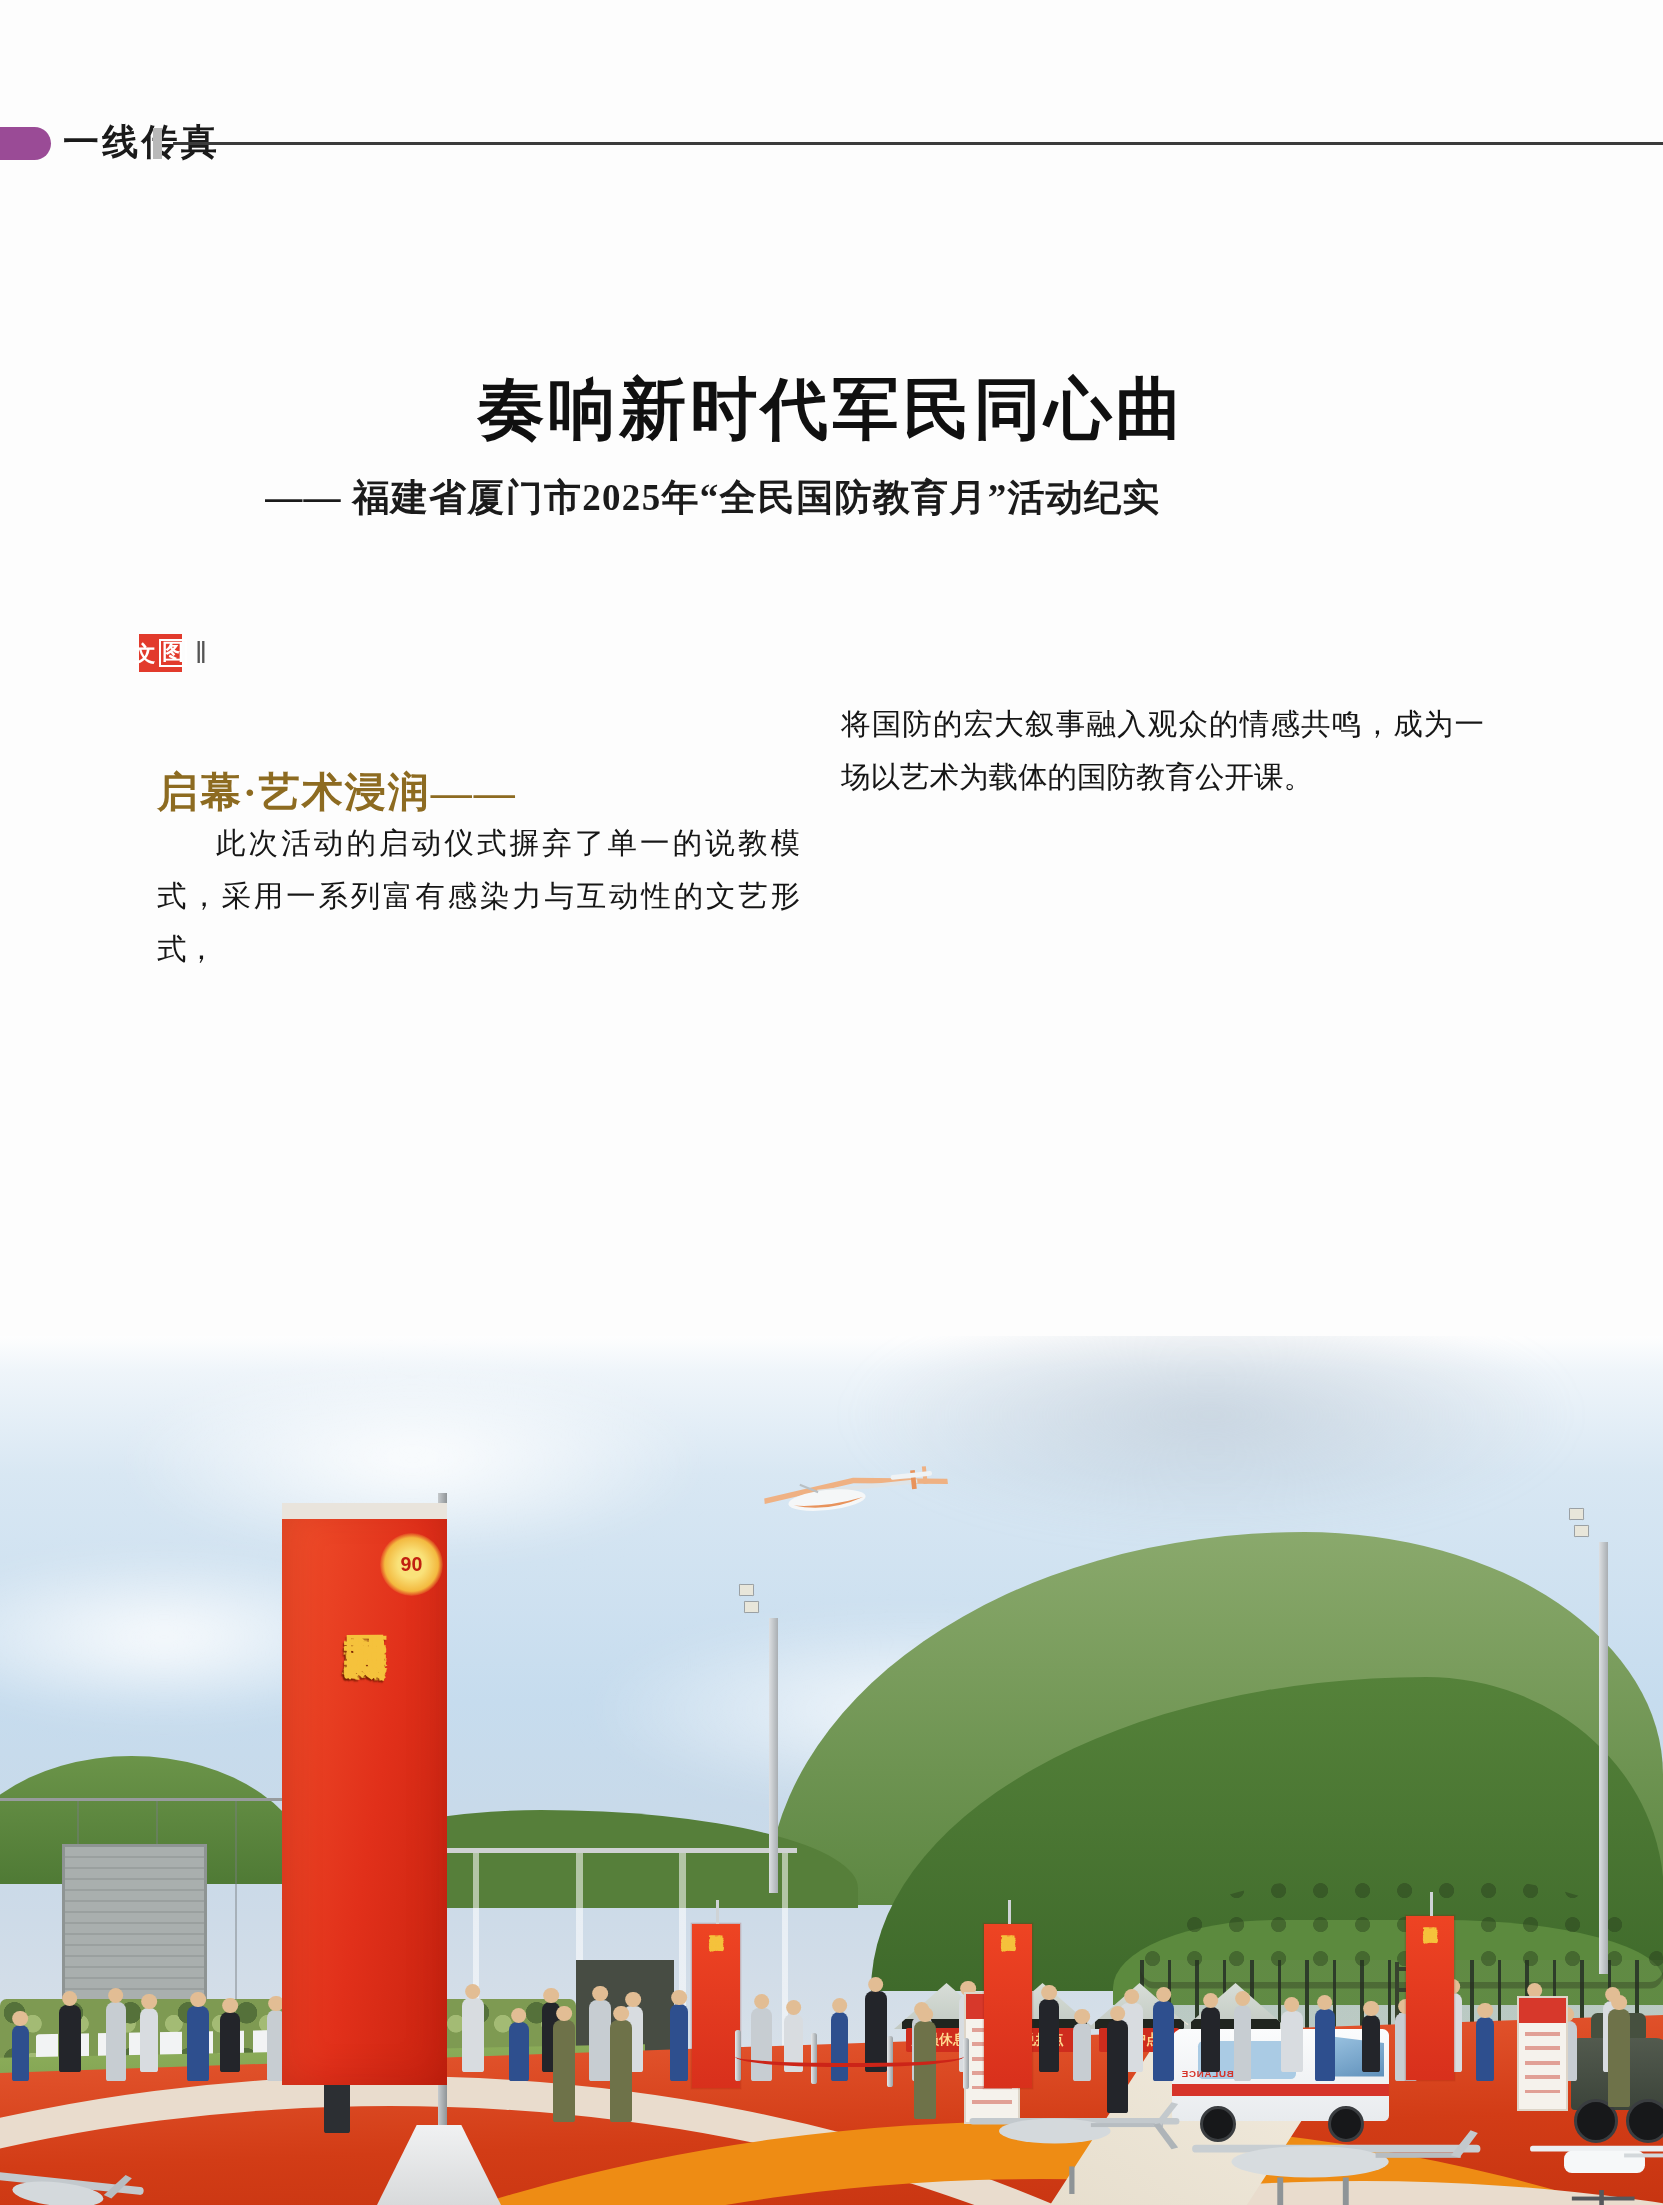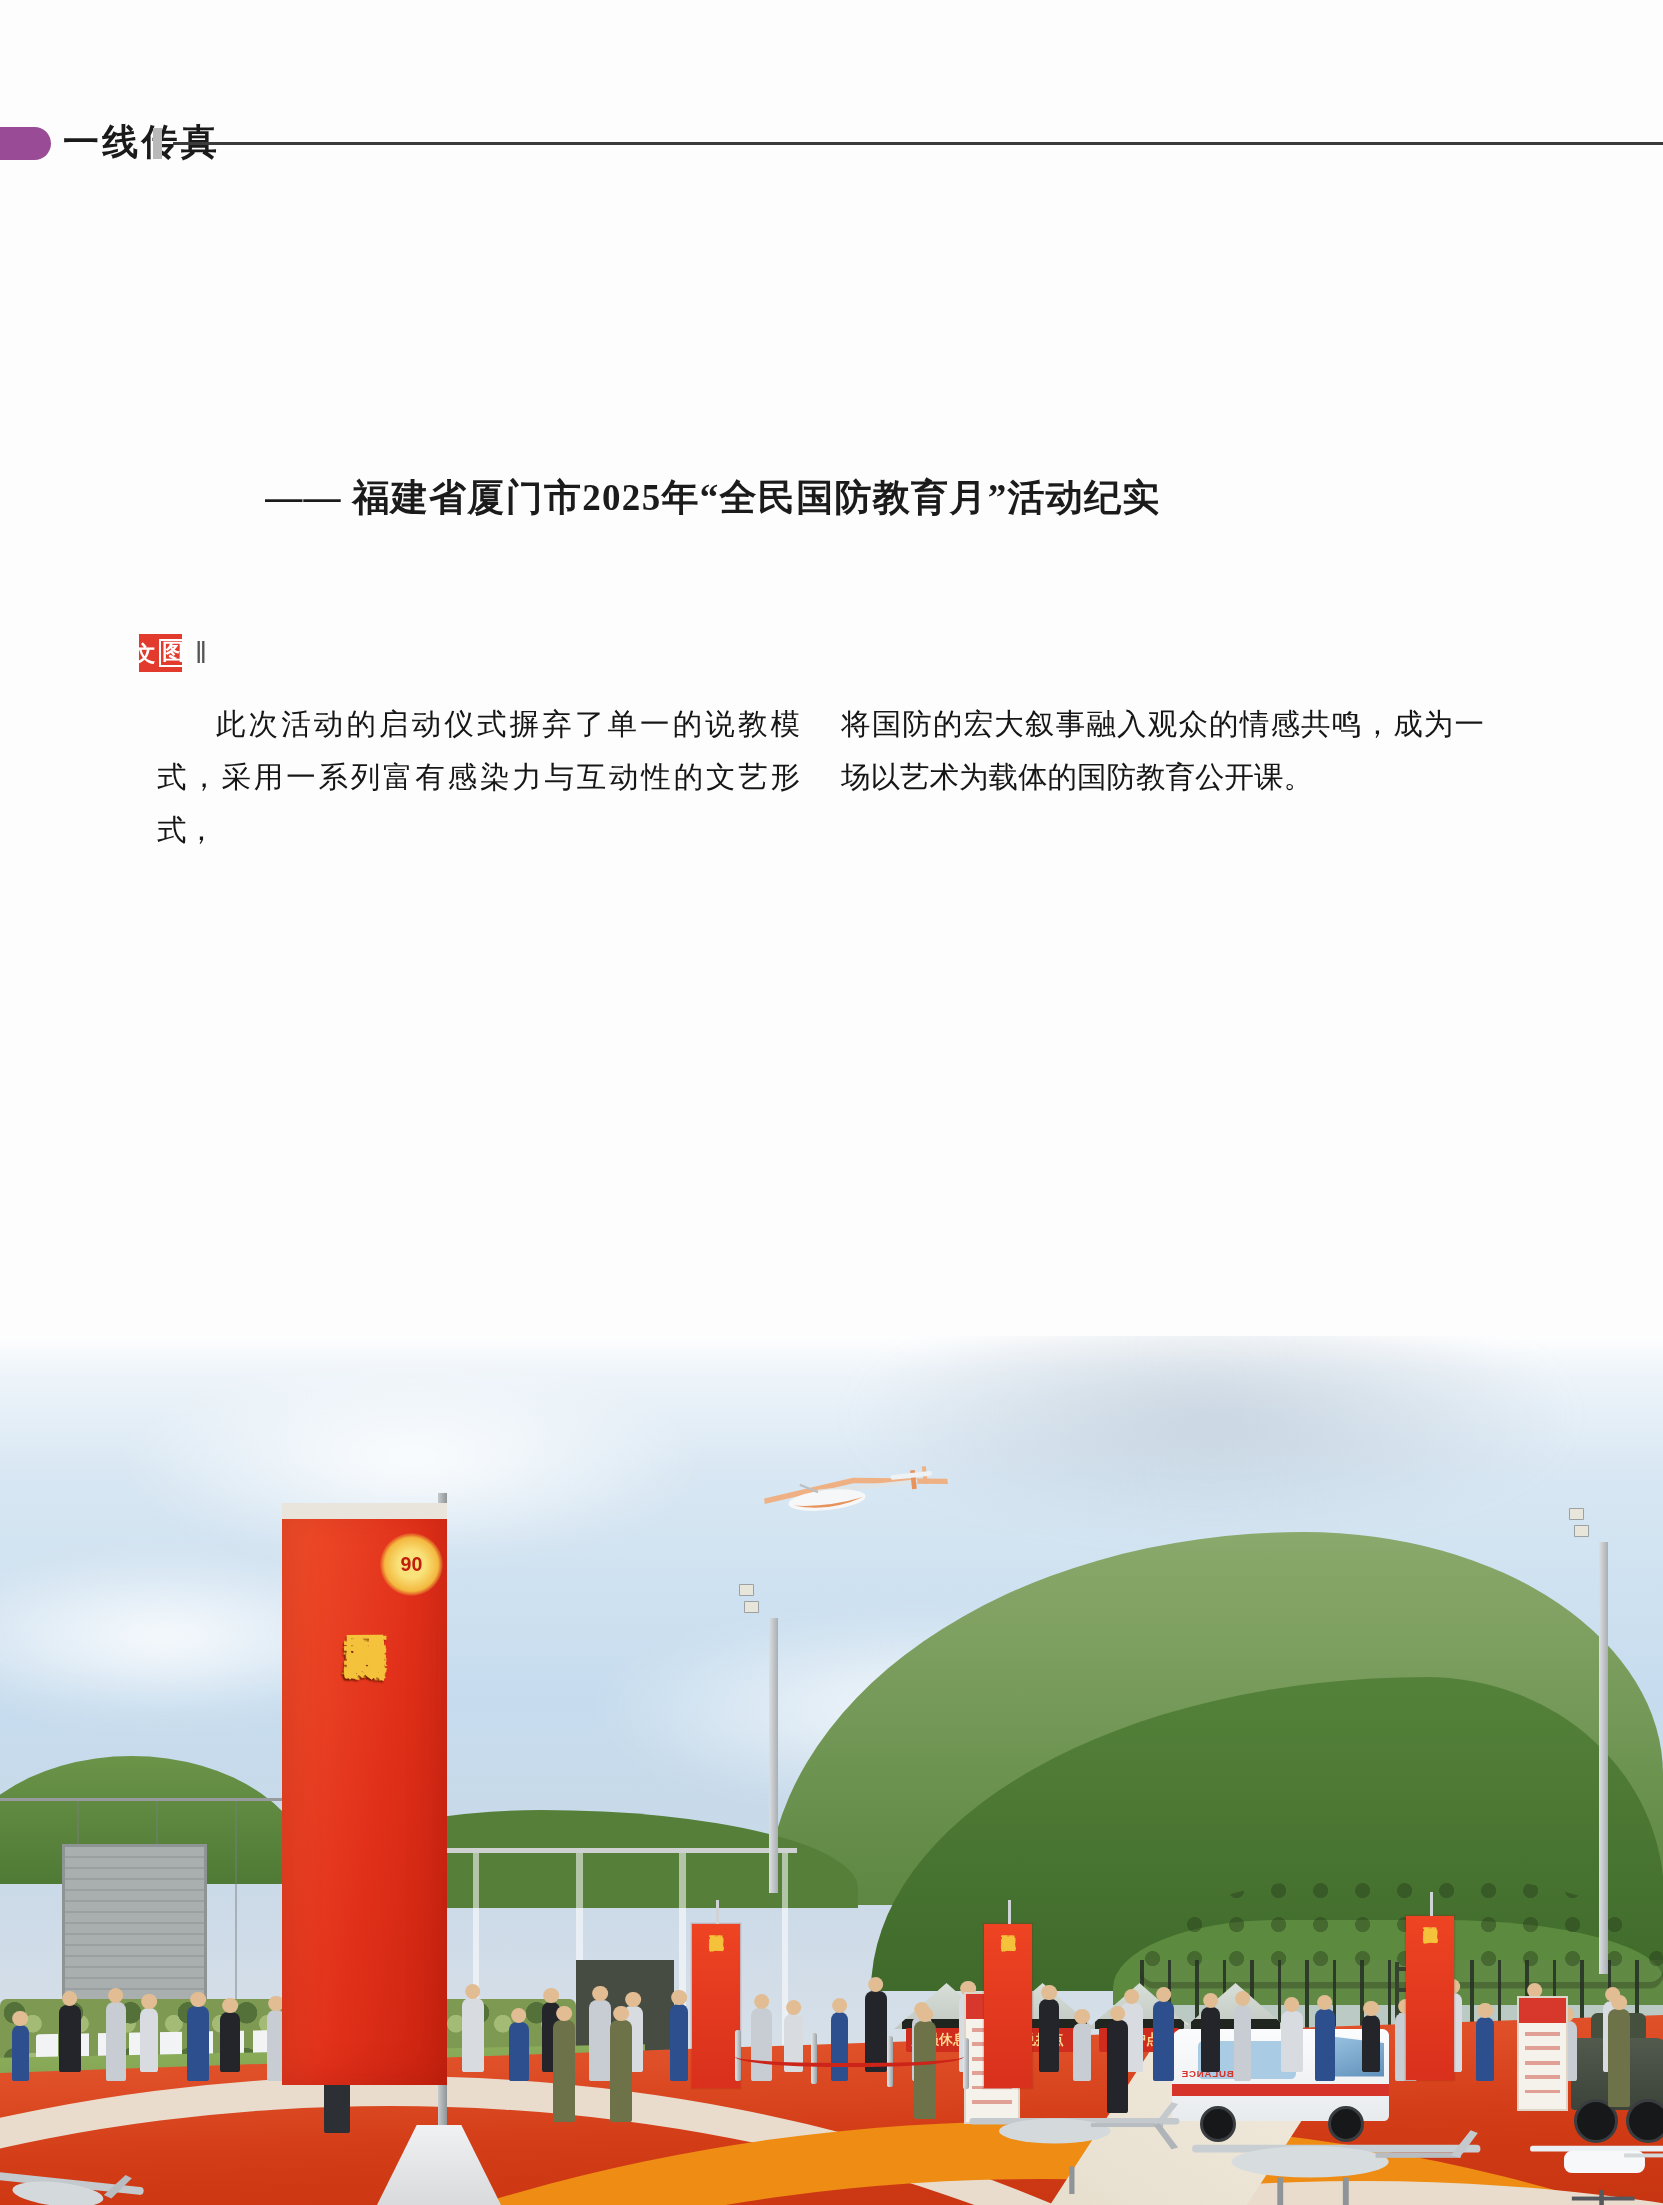--- a/index.html
+++ b/index.html
@@ -176,31 +176,33 @@
 </head>
 <body>
 
 <div class="page">
 
   <div class="kicker-tab"></div>
   <div class="kicker-text">一线传真</div>
   <div class="kicker-bar"></div>
   <div class="kicker-rule"></div>
 
+  <div class="title">奏响新时代军民同心曲</div>
   <div class="subtitle">—— 福建省厦门市2025年“全民国防教育月”活动纪实</div>
 
   <div class="byline">
     <div class="byline-box">
       <span>文</span>
       <span class="boxed">图</span>
     </div>
     <span class="byline-sep">‖</span>
   </div>
 
   <div class="col col-left">
+    <div class="section-kicker">启幕·艺术浸润——</div>
     <p class="p2">此次活动的启动仪式摒弃了单一的说教模式，采用一系列富有感染力与互动性的文艺形式，</p>
   </div>
   <div class="col col-right">
     <p class="cont">将国防的宏大叙事融入观众的情感共鸣，成为一场以艺术为载体的国防教育公开课。</p>
   </div>
 
   <div class="photo">
     <div class="sky"></div>
     <div class="cloud c1"></div>
     <div class="cloud c2"></div>

